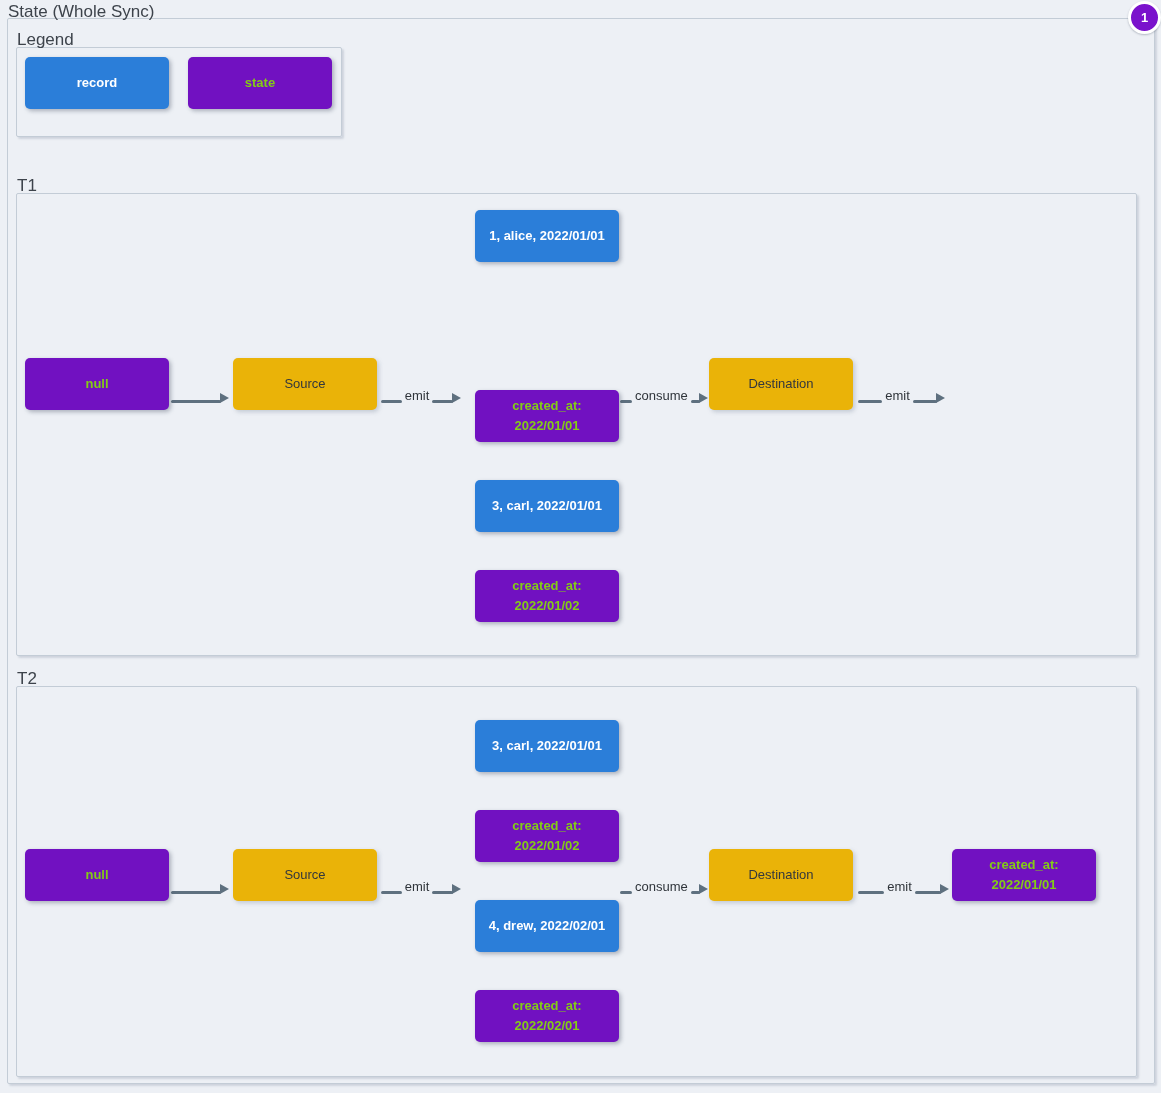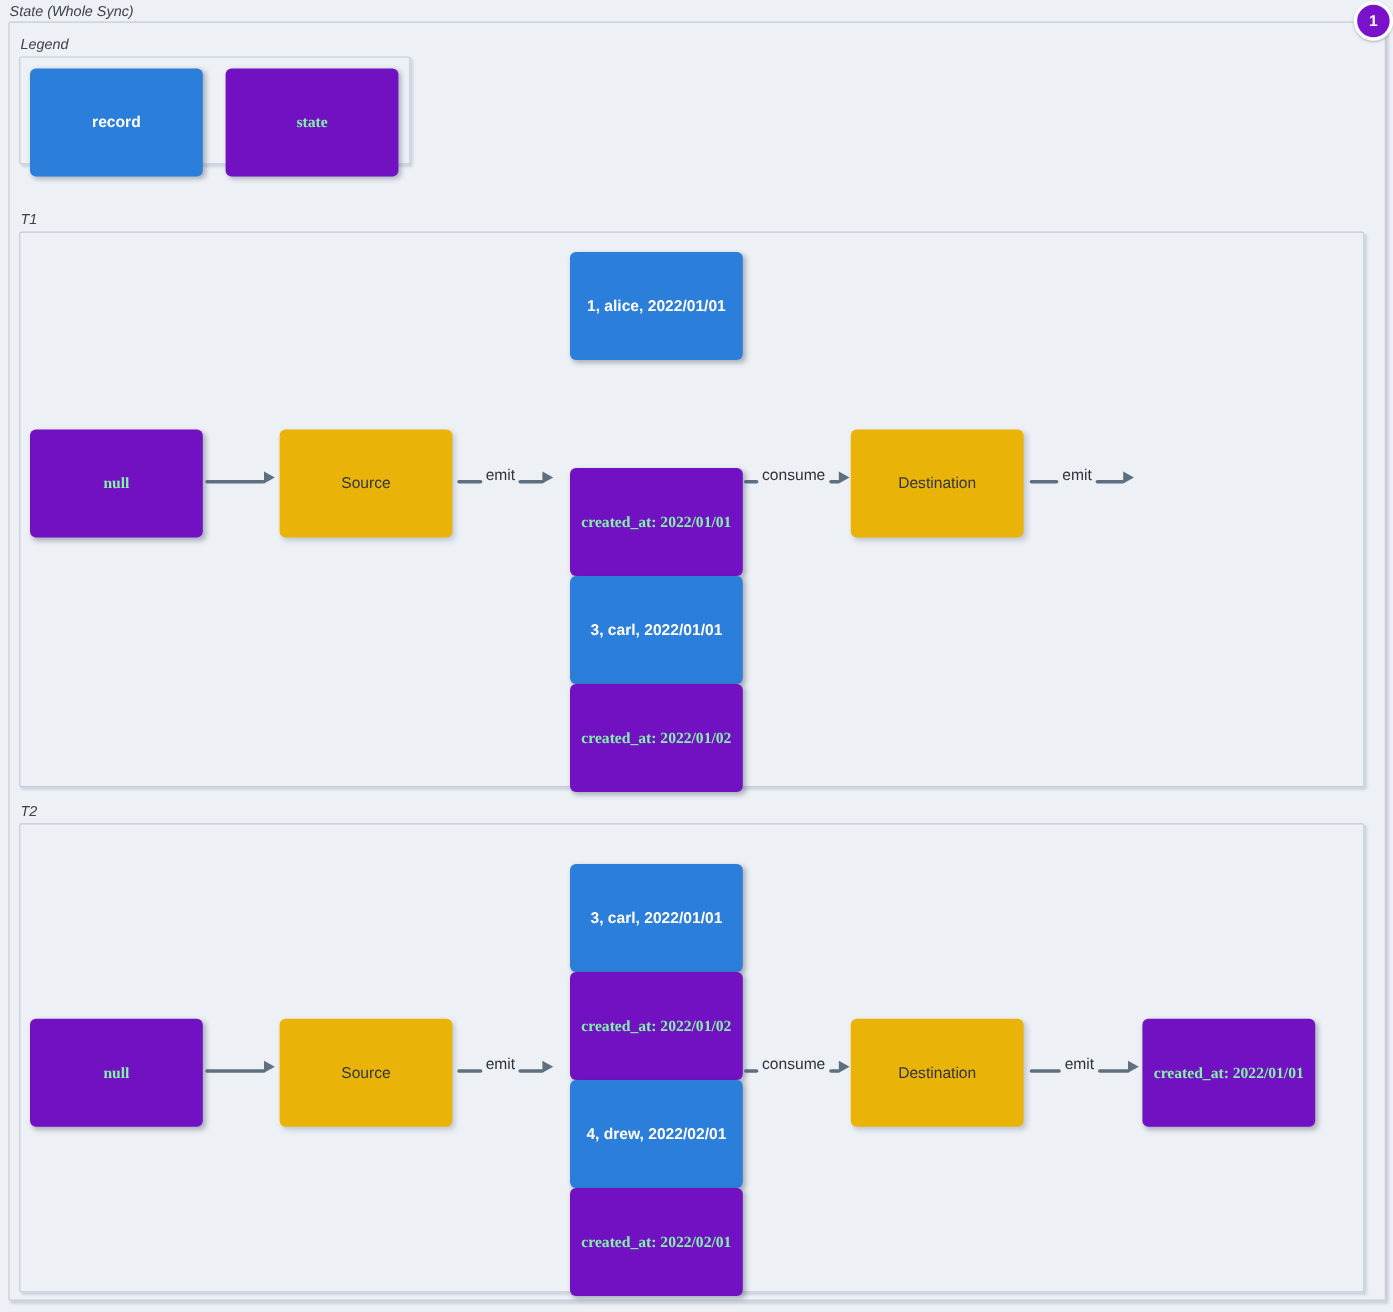--- a/index.html
+++ b/index.html
@@ -15,53 +15,51 @@
     overflow: hidden;
   }
   .cluster {
     position: absolute;
     border: 1px solid var(--c-cluster_border, #c3ccd6);
     border-radius: 2px;
     box-shadow: 2px 2px 2px rgba(168, 178, 192, 0.45);
   }
   .cluster-label {
     position: absolute;
-    font-size: 12px;
+    font-size: 17px;
     color: var(--c-label, #3d434b);
     white-space: nowrap;
     z-index: 2;
-    font-style: italic;
   }
   .node {
     position: absolute;
     width: 144px;
-    height: 90px;
+    height: 52px;
     border-radius: 5px;
     display: flex;
     align-items: center;
     justify-content: center;
     text-align: center;
     font-size: 13px;
     line-height: 1.55;
     box-sizing: border-box;
     padding: 0 8px;
     z-index: 3;
   }
   .node.record {
     background: var(--c-record, #2b7ed9);
     color: #ffffff;
     font-weight: bold;
     box-shadow: 2px 2px 4px rgba(70, 80, 100, 0.40);
   }
   .node.state {
     background: var(--c-state, #7111c1);
-    color: #86efac;
+    color: #84cc16;
     font-weight: bold;
     box-shadow: 2px 2px 4px rgba(70, 80, 100, 0.40);
-    font-family: Liberation Serif, serif;
   }
   .node.plain {
     background: #eab308;
     color: #33373d;
     font-weight: normal;
     box-shadow: 2px 2px 4px rgba(145, 155, 172, 0.45);
   }
   .edge {
     position: absolute;
     height: 20px;

